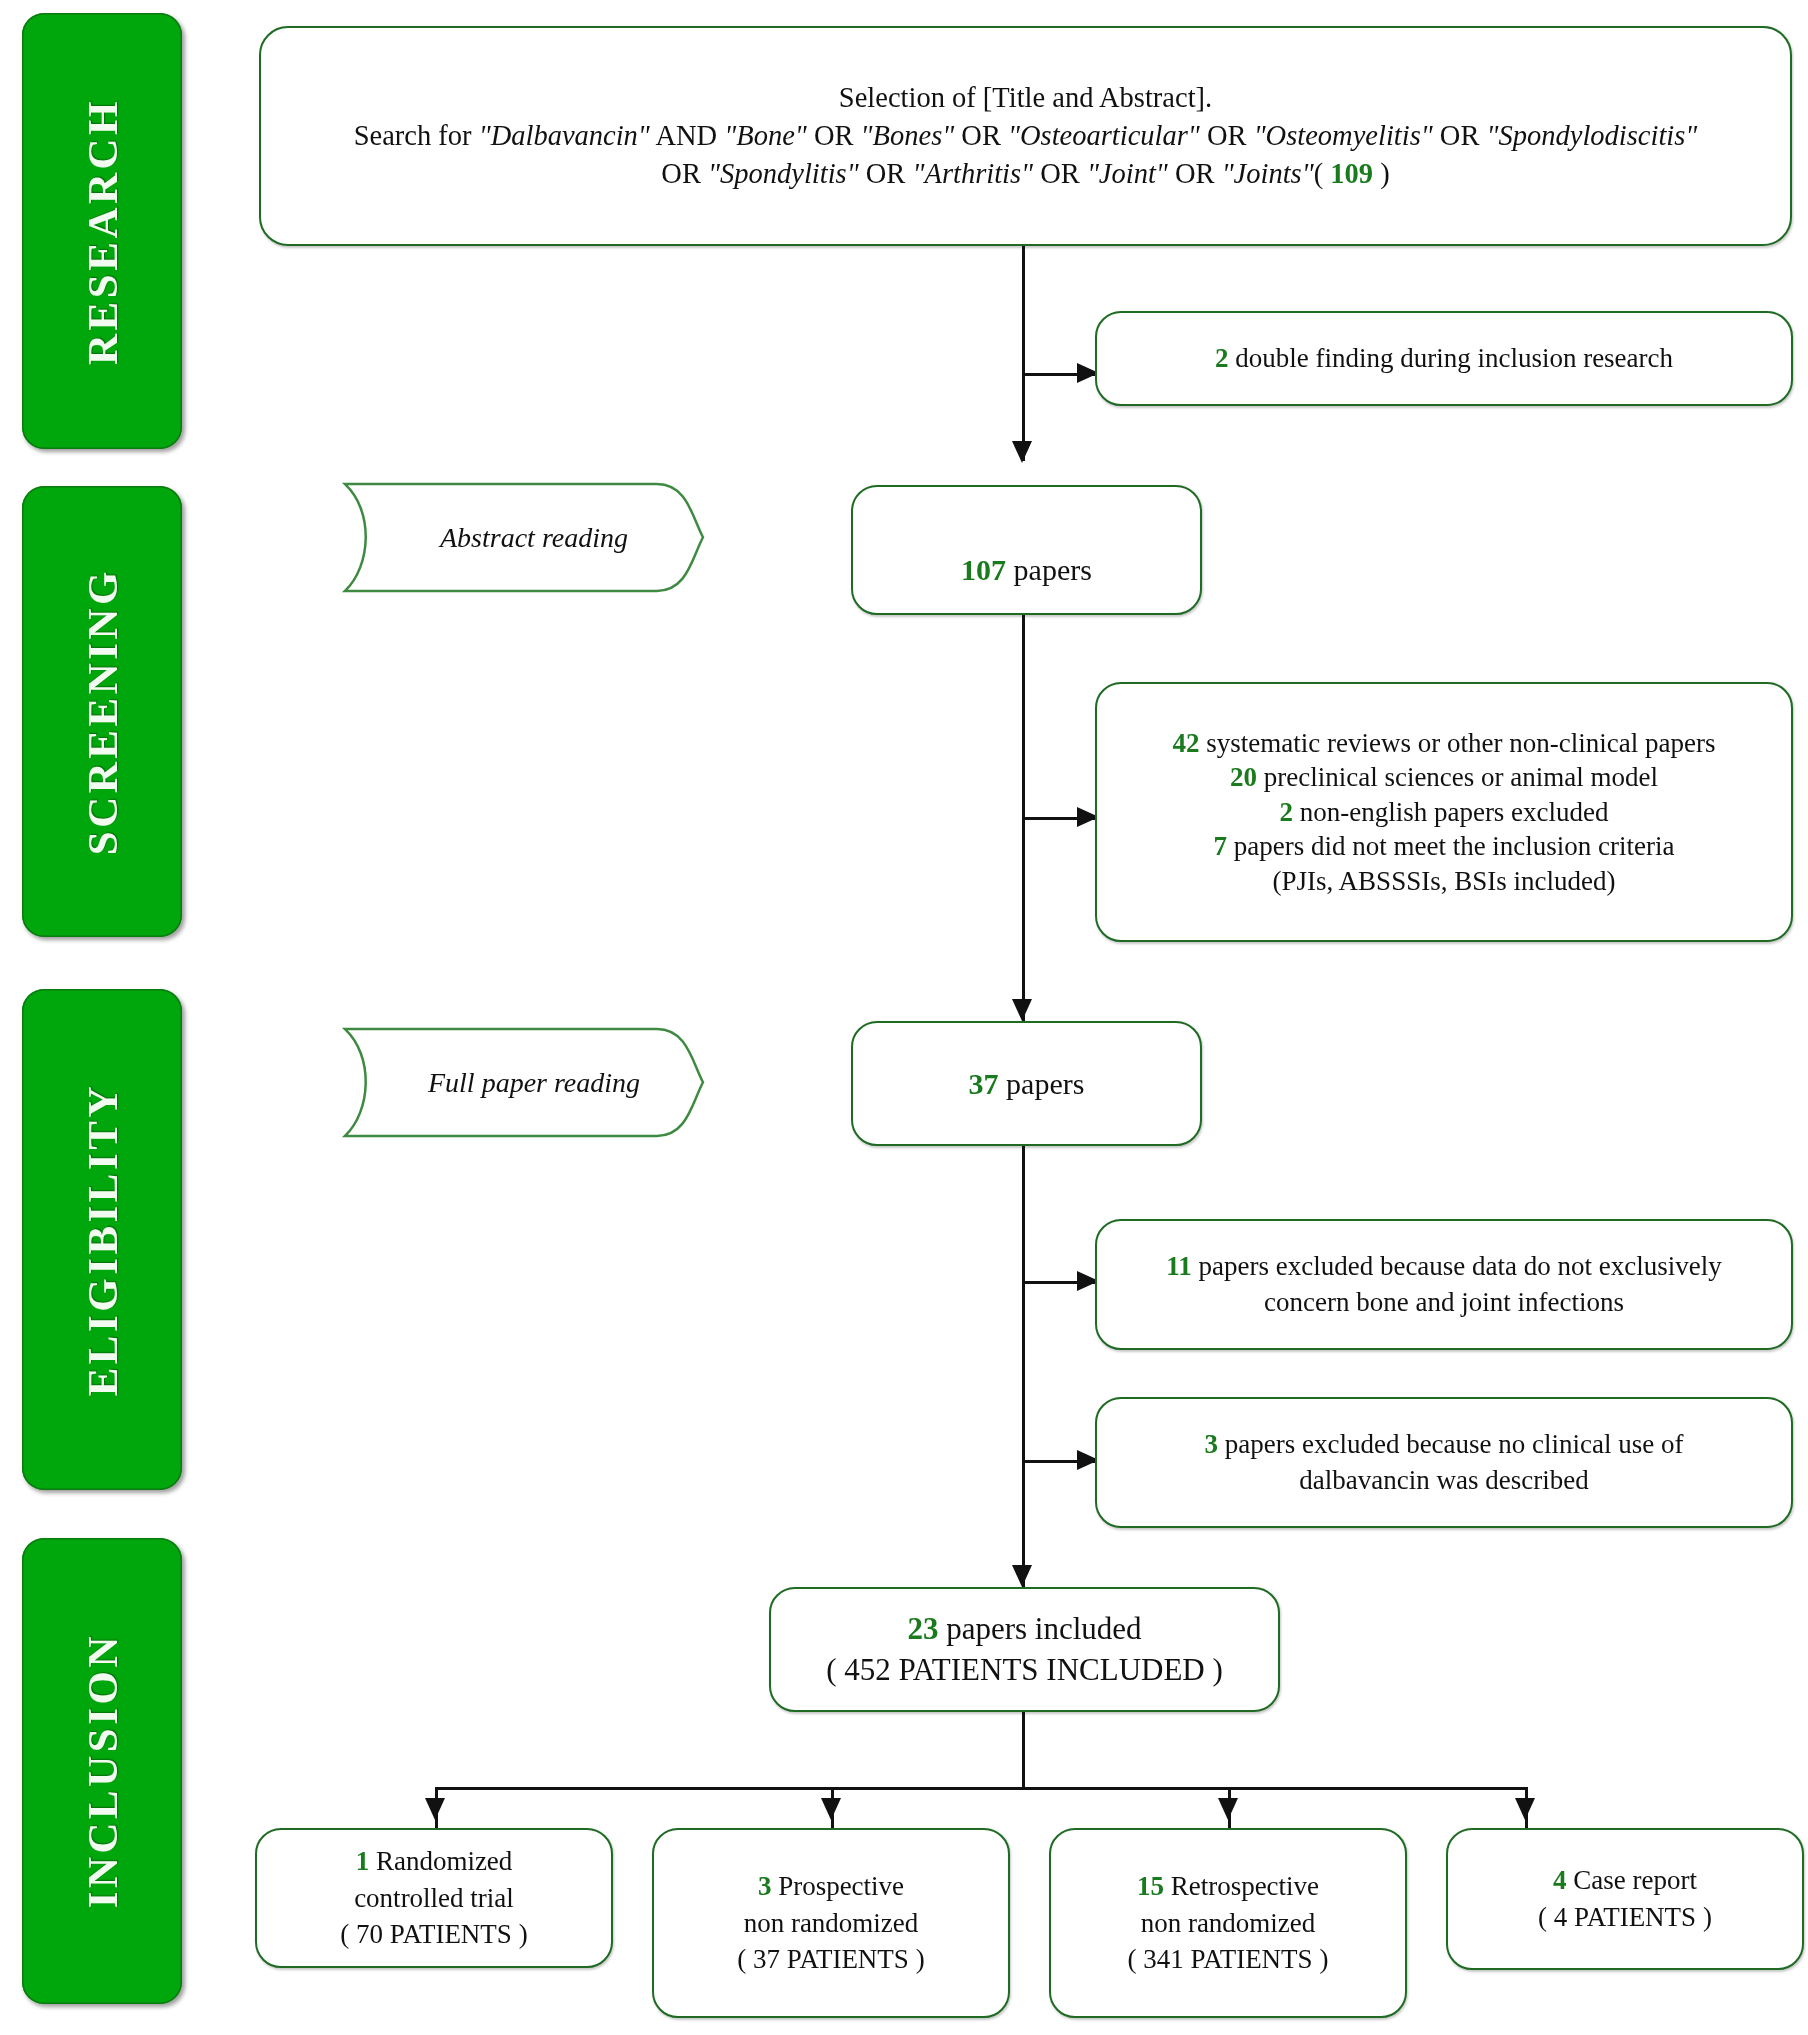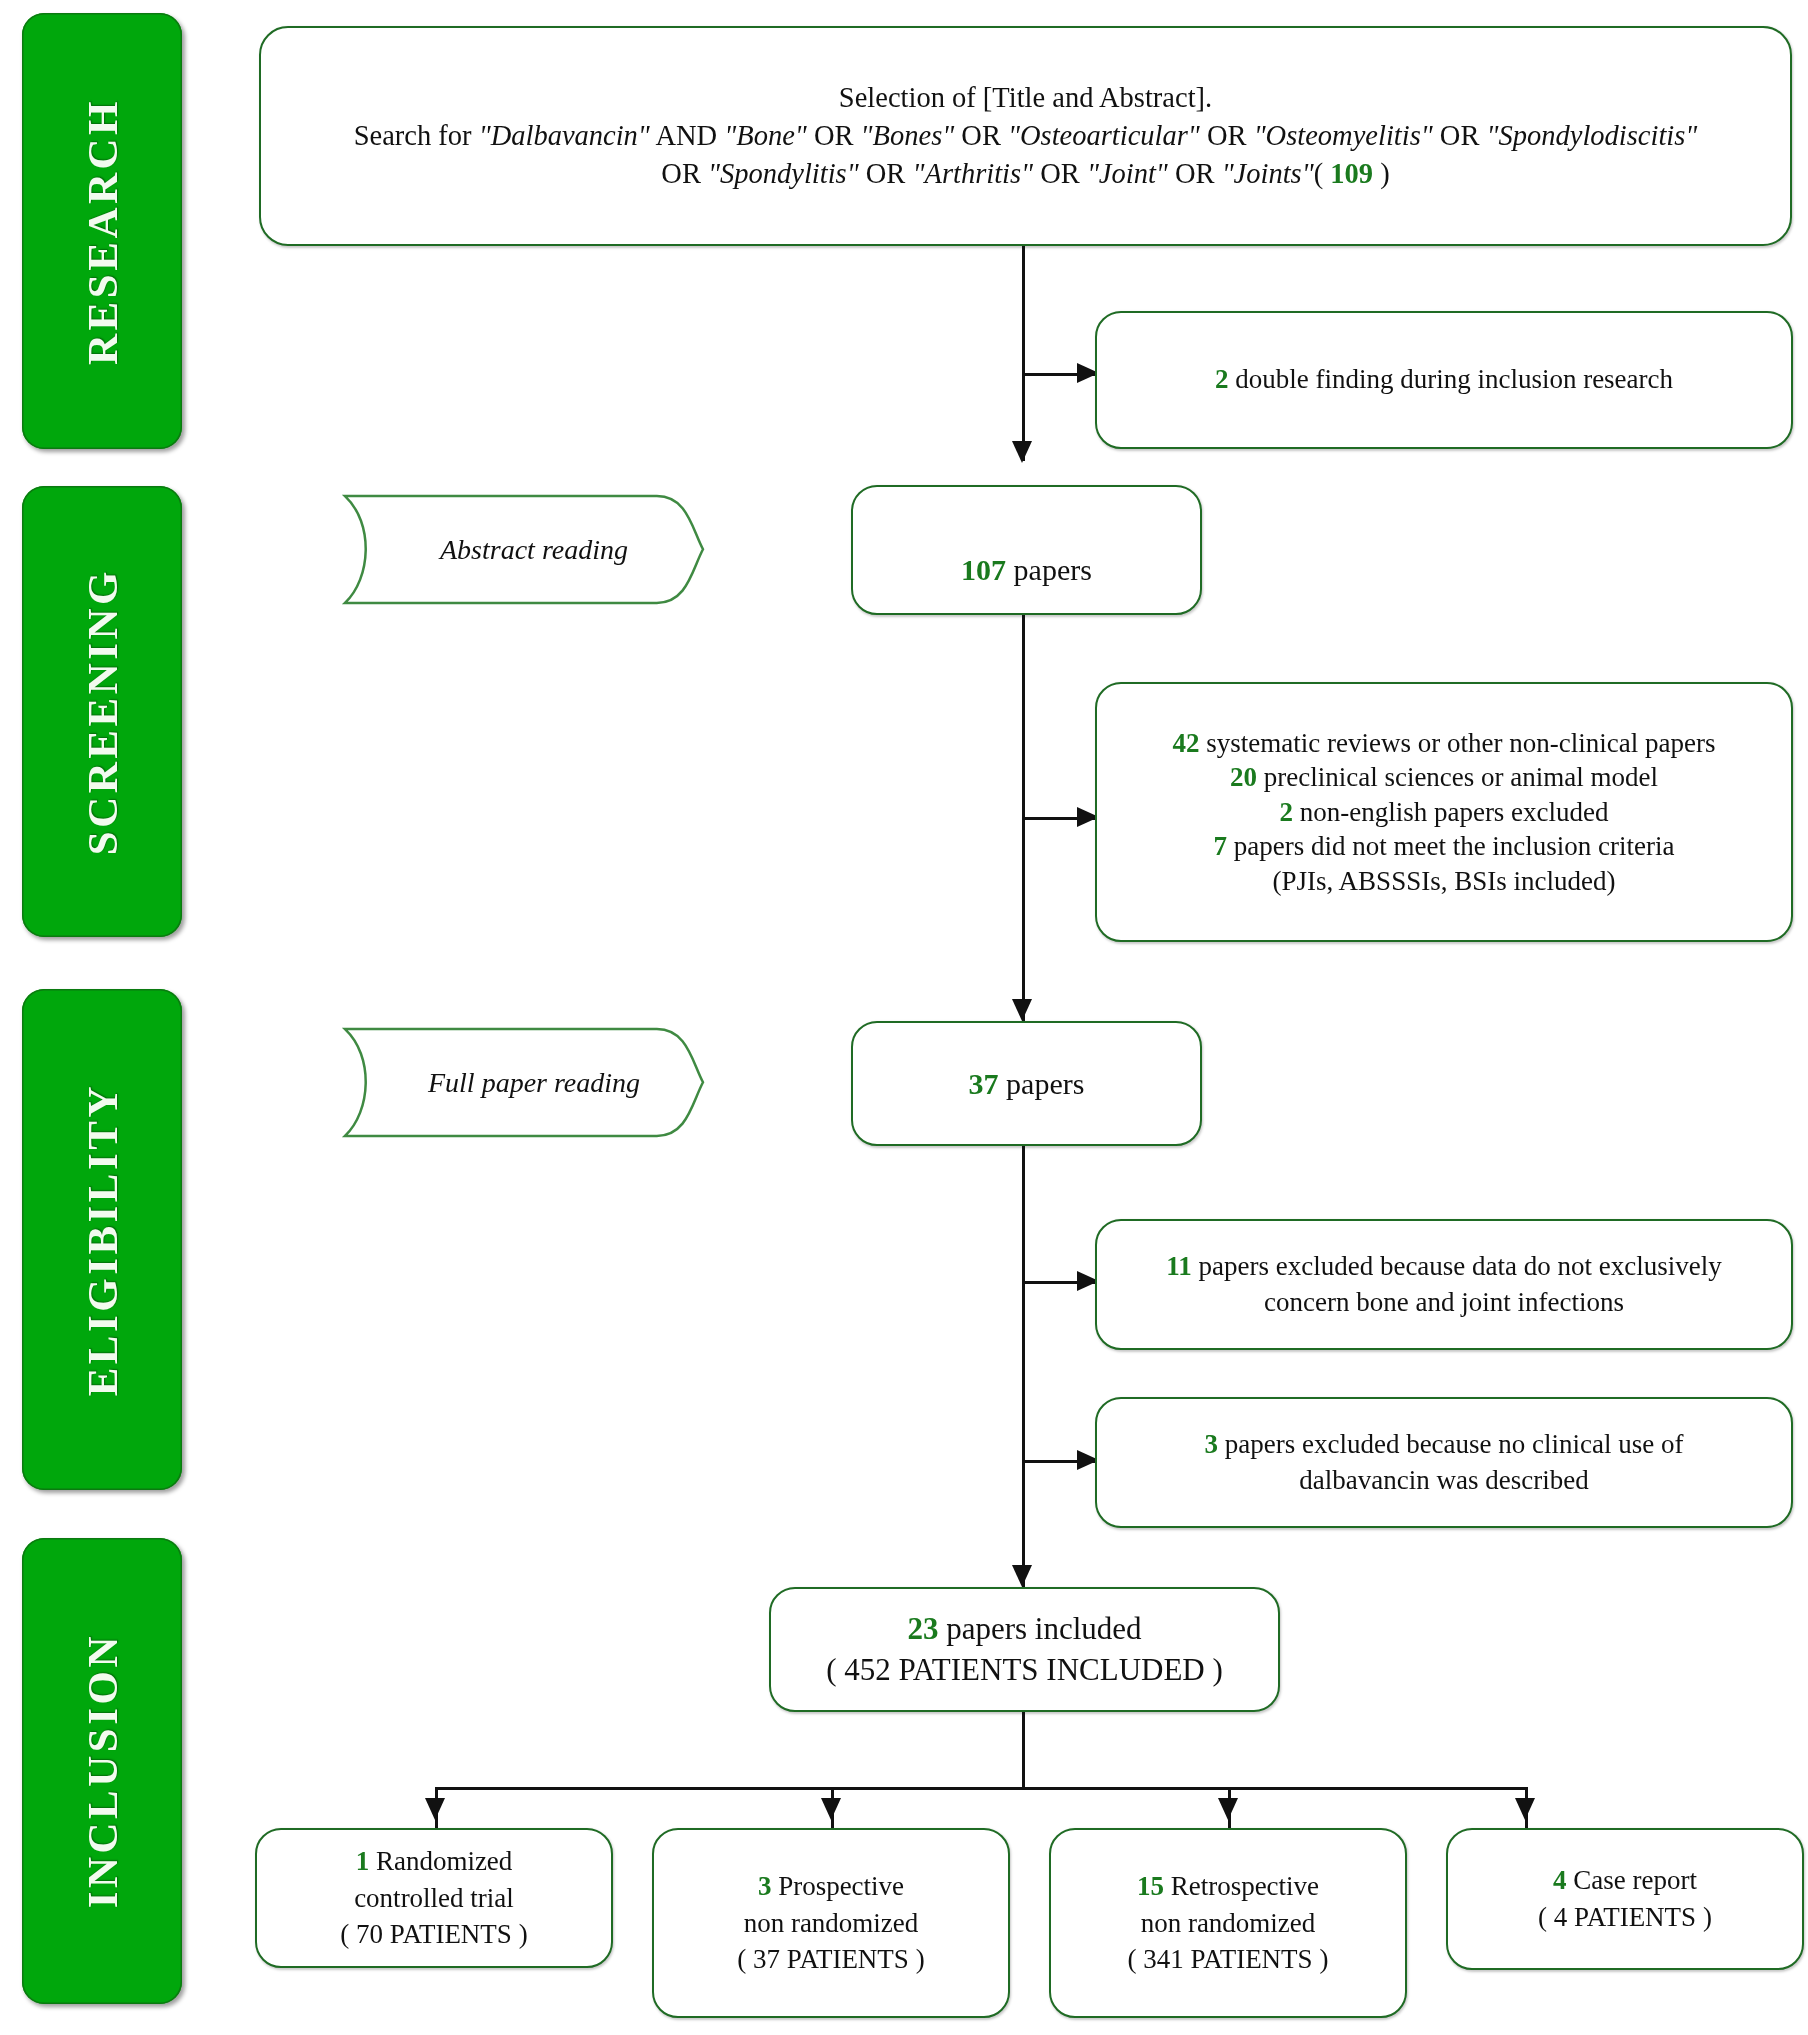--- a/index.html
+++ b/index.html
@@ -125,35 +125,35 @@
       </div>
     </div>
   </div>
 
   <div class="vline" style="left:1022px;top:246px;height:215px;"></div>
   <div class="arrow-down" style="left:1012px;top:441px;"></div>
 
   <div class="hline" style="left:1022px;top:373px;width:75px;"></div>
   <div class="arrow-right" style="left:1077px;top:363px;"></div>
 
-  <div class="node" style="left:1095px;top:311px;width:698px;height:138px;">
+  <div class="node" style="left:1095px;top:311px;width:698px;height:95px;">
     <div class="txt">
       <span class="num">2</span>
       <span>double finding during inclusion research</span>
     </div>
   </div>
 
   <div class="node" style="left:851px;top:485px;width:351px;height:130px;">
     <div class="txt" style="font-size:30px;margin-top:39px;">
       <span class="num">107</span>
       <span>papers</span>
     </div>
   </div>
 
-  <div class="pennant" style="left:341px;top:493px;width:366px;height:113px;">
+  <div class="pennant" style="left:341px;top:481px;width:366px;height:113px;">
     <svg width="366" height="113" viewBox="0 0 730 225" aria-hidden="true">
       <path d="M8 6 L630 6 C690 6 700 70 722 112 C700 154 690 219 630 219 L8 219 C60 170 66 60 8 6 Z" fill="#ffffff" stroke="#3f8a42" stroke-width="5"></path>
     </svg>
     <div class="plabel">Abstract reading</div>
   </div>
 
   <div class="vline" style="left:1022px;top:615px;height:406px;"></div>
   <div class="arrow-down" style="left:1012px;top:999px;"></div>
 
   <div class="hline" style="left:1022px;top:817px;width:75px;"></div>

